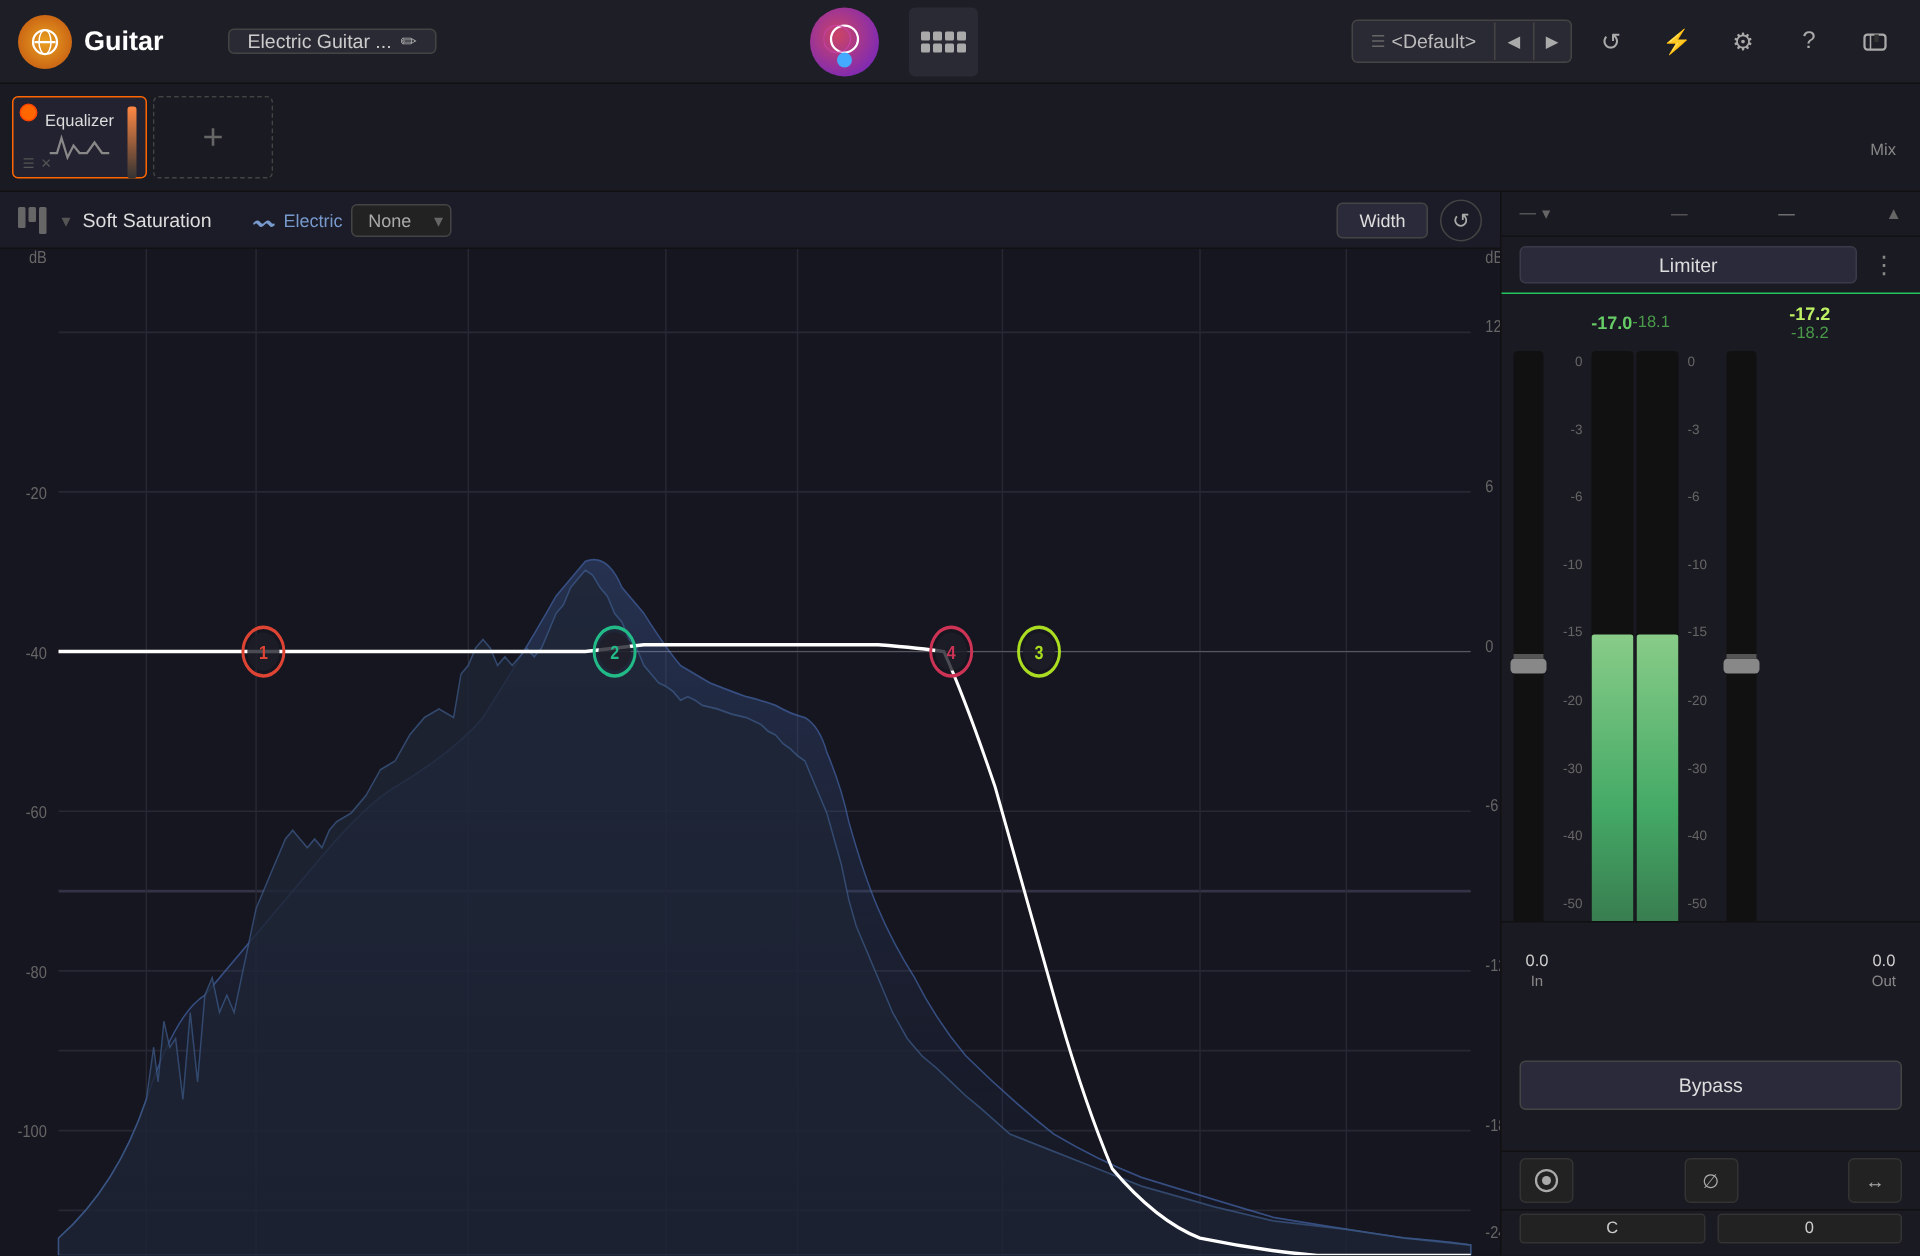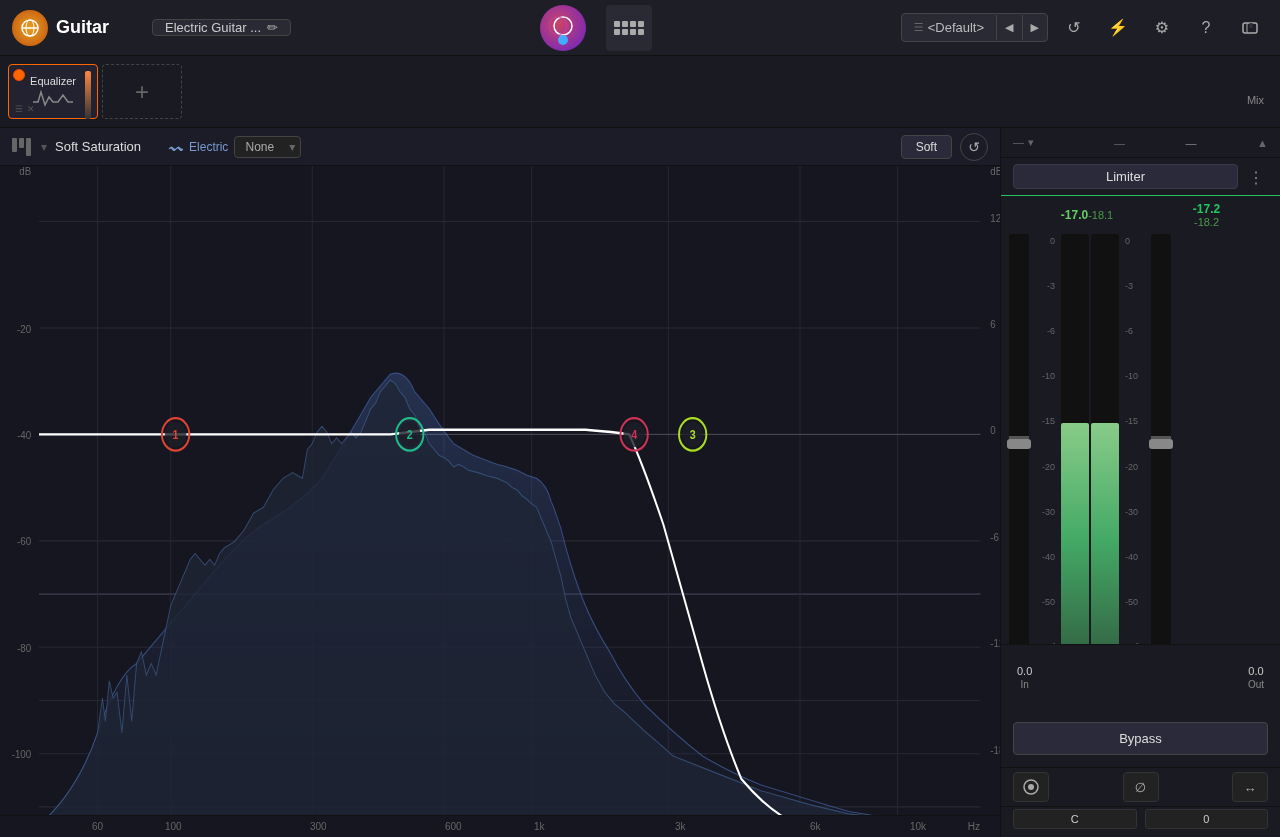--- a/index.html
+++ b/index.html
@@ -322,21 +322,21 @@
     }
     .bypass-btn {
       width: 100%;
       background: #2a2a3a;
       border: 1px solid #444;
       border-radius: 4px;
       color: #ddd;
       padding: 8px;
       cursor: pointer;
       font-size: 13px;
-      margin: 6px 0;
+      margin: 21px 0;
     }
     .bottom-icon-btn {
       width: 36px;
       height: 30px;
       background: #222;
       border: 1px solid #333;
       border-radius: 4px;
       color: #aaa;
       cursor: pointer;
       display: flex;
@@ -458,21 +458,21 @@
             <option>None</option>
             <option>Vocal</option>
             <option>Kick</option>
             <option>Snare</option>
             <option>Bass</option>
           </select>
           <span class="masking-dropdown-caret">▾</span>
         </div>
       </div>
       <div class="spacer"></div>
-      <button class="learn-btn">Soft</button>
+      <button class="learn-btn">Width</button>
       <button class="reset-btn">↺</button>
     </div>
 
     <div class="eq-canvas-area">
       <svg width="100%" height="100%" viewBox="0 0 1025 580" preserveAspectRatio="none">
 
         <defs>
           <linearGradient id="specGrad" x1="0" y1="0" x2="0" y2="1">
             <stop offset="0%" stop-color="#4466aa" stop-opacity="0.5"></stop>
             <stop offset="100%" stop-color="#223355" stop-opacity="0.1"></stop>
@@ -533,31 +533,20 @@
         <circle cx="650" cy="232" r="14" fill="none" stroke="#cc3355" stroke-width="2"></circle>
         <circle cx="650" cy="232" r="11" fill="#1e1e28" opacity="0.8"></circle>
         <text x="650" y="236" text-anchor="middle" fill="#cc3355" font-size="11" font-weight="bold">4</text>
 
         <circle cx="710" cy="232" r="14" fill="none" stroke="#aadd22" stroke-width="2"></circle>
         <circle cx="710" cy="232" r="11" fill="#1e1e28" opacity="0.8"></circle>
         <text x="710" y="236" text-anchor="middle" fill="#aadd22" font-size="11" font-weight="bold">3</text>
       </svg>
 
       
-      <div style="position:absolute;bottom:0;left:0;right:0;height:22px;background:#161620;border-top:1px solid #111;display:flex;align-items:center;padding:0 0 0 38px">
-        <span style="position:absolute;left:92px;color:#666;font-size:10px">60</span>
-        <span style="position:absolute;left:165px;color:#666;font-size:10px">100</span>
-        <span style="position:absolute;left:310px;color:#666;font-size:10px">300</span>
-        <span style="position:absolute;left:445px;color:#666;font-size:10px">600</span>
-        <span style="position:absolute;left:534px;color:#666;font-size:10px">1k</span>
-        <span style="position:absolute;left:675px;color:#666;font-size:10px">3k</span>
-        <span style="position:absolute;left:810px;color:#666;font-size:10px">6k</span>
-        <span style="position:absolute;left:910px;color:#666;font-size:10px">10k</span>
-        <span style="position:absolute;right:20px;color:#666;font-size:10px">Hz</span>
-      </div>
     </div>
   </div>
 
   <div class="right-panel">
 
     <div style="display:flex;align-items:center;justify-content:space-between;padding:8px 12px;border-bottom:1px solid #111">
 
       <div style="display:flex;gap:4px">
         <span style="color:#666;font-size:11px">—</span>
         <span style="color:#666;font-size:11px">▾</span>
@@ -573,21 +562,21 @@
       </div>
       <button style="width:24px;height:24px;background:none;border:none;color:#888;cursor:pointer;font-size:16px;margin-left:6px">⋮</button>
     </div>
 
     <div style="display:flex;justify-content:space-around;padding:6px 20px">
       <div style="display:flex;flex-direction:row;align-items:center">
         <span style="color:#66cc66;font-size:12px;font-weight:bold">-17.0</span>
         <span style="color:#4a9a4a;font-size:11px">-18.1</span>
       </div>
       <div style="display:flex;flex-direction:column;align-items:center">
-        <span style="color:#22c55e;font-size:12px;font-weight:bold">-17.2</span>
+        <span style="color:#bef264;font-size:12px;font-weight:bold">-17.2</span>
         <span style="color:#4a9a4a;font-size:11px">-18.2</span>
       </div>
     </div>
 
     <div style="flex:1;display:flex;padding:0 8px;gap:2px;align-items:flex-start;overflow:hidden">
 
       <div style="position:relative;width:20px;height:420px;background:#111;border-radius:3px;flex-shrink:0">
         <div style="position:absolute;top:50%;left:-2px;width:24px;height:10px;background:#888;border-radius:3px;transform:translateY(-50%);cursor:ns-resize"></div>
         <div style="position:absolute;top:48%;left:0;right:0;height:3px;background:#555"></div>
       </div>

